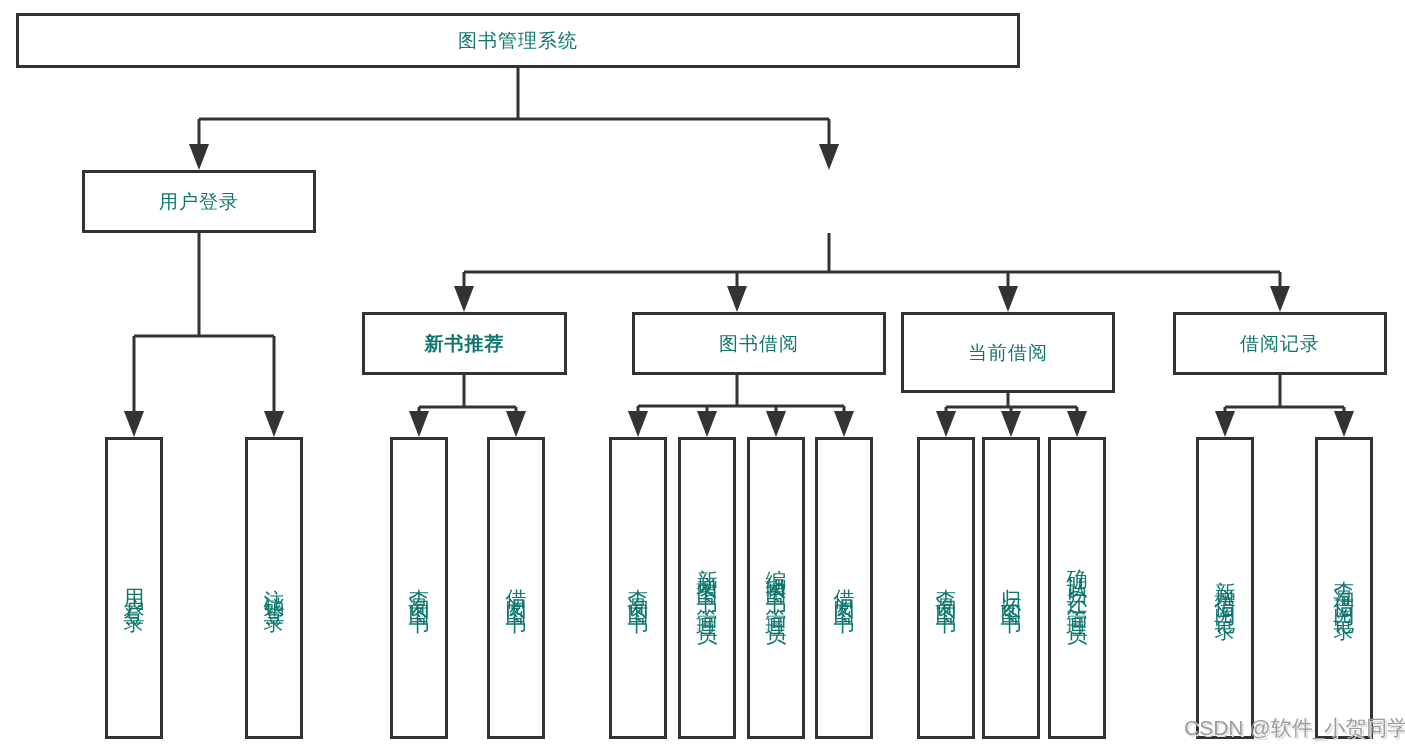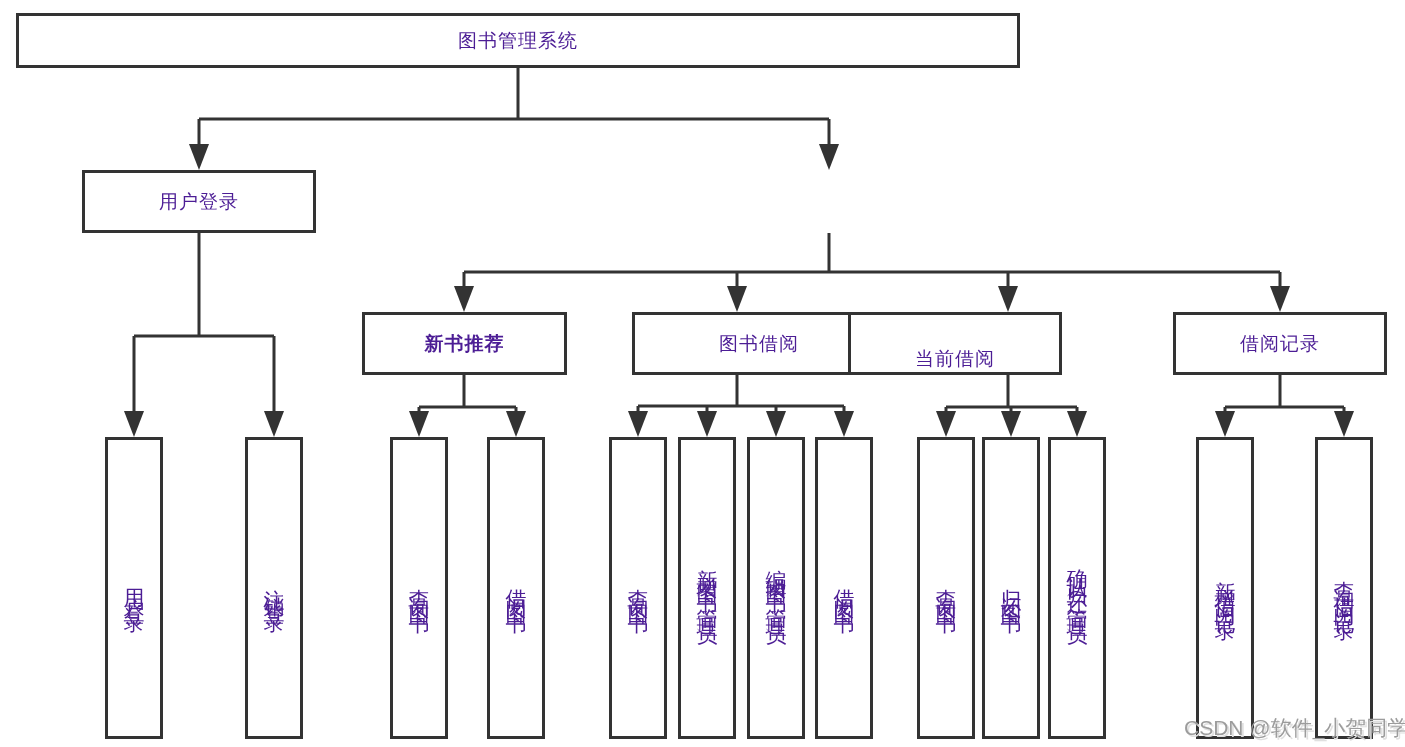--- a/index.html
+++ b/index.html
@@ -15,21 +15,21 @@
   }
   .connectors{
     position:absolute;left:0;top:0;z-index:1;
   }
   .box{
     position:absolute;
     box-sizing:border-box;
     border:3px solid #333333;
     background:#ffffff;
     display:flex;align-items:center;justify-content:center;
-    color:#4c1d95;
+    color:#0f766e;
     z-index:2;
   }
   .hnode{font-size:19px;letter-spacing:1px;}
   .vnode span{
     writing-mode:vertical-rl;
     text-orientation:mixed;
     font-size:21px;
     letter-spacing:8px;
     white-space:nowrap;
   }
@@ -84,21 +84,21 @@
   <div class="box hnode" style="left:82px;top:170px;width:234px;height:63px;">
     <span>用户登录</span>
   </div>
 
   <div class="box hnode" style="left:362px;top:312px;width:205px;height:63px;font-weight:bold;">
     <span>新书推荐</span>
   </div>
   <div class="box hnode" style="left:632px;top:312px;width:254px;height:63px;">
     <span>图书借阅</span>
   </div>
-  <div class="box hnode" style="left:848px;top:312px;width:214px;height:63px;align-items:flex-end;">
+  <div class="box hnode" style="left:901px;top:312px;width:214px;height:81px;">
     <span>当前借阅</span>
   </div>
   <div class="box hnode" style="left:1173px;top:312px;width:214px;height:63px;">
     <span>借阅记录</span>
   </div>
 
   <div class="box vnode" style="left:105px;top:437px;width:58px;height:302px;">
     <span>用户登录</span>
   </div>
   <div class="box vnode" style="left:245px;top:437px;width:58px;height:302px;">

